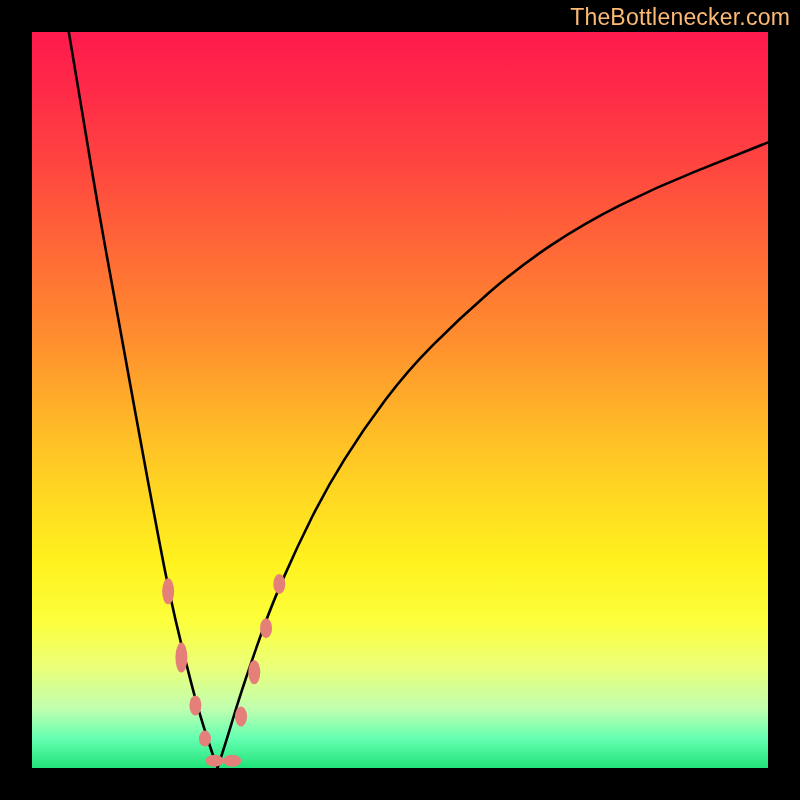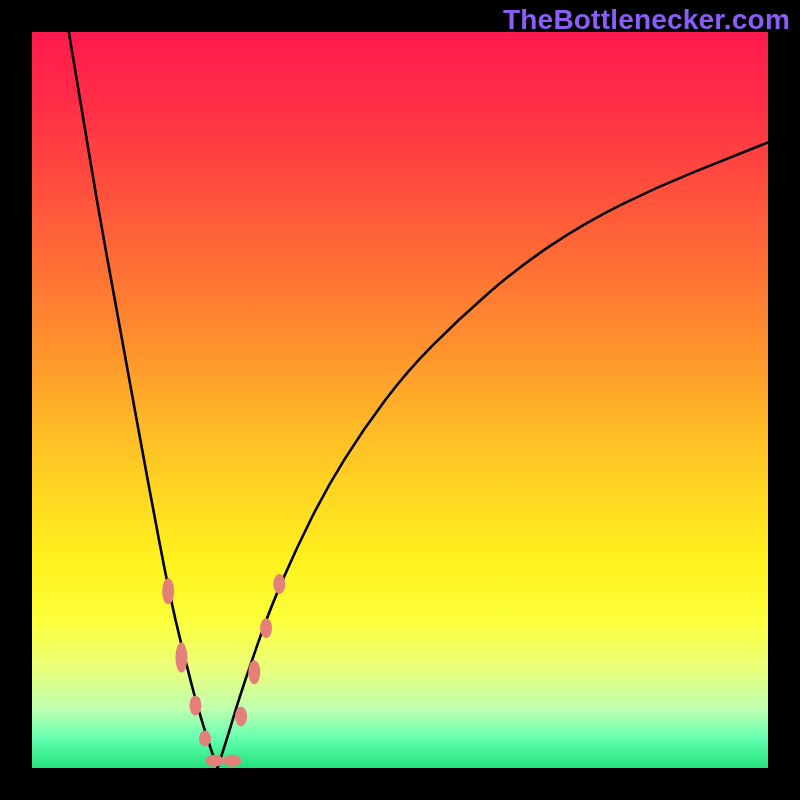--- a/index.html
+++ b/index.html
@@ -39,24 +39,24 @@
       #ecff76 86%,
       #c0ffb0 92%,
       #64ffb0 96%,
       #22e27a 100%
     );
   }
   .watermark {
     position: absolute;
     top: 4px;
     right: 10px;
-    color: #8b5cf6;
-    font-size: 28px;
+    color: #fdba74;
+    font-size: 23px;
     letter-spacing: 0.2px;
-    font-weight: 700;
+    font-weight: 400;
     user-select: none;
     font-family: Arial, Helvetica, sans-serif;
   }
   svg.curves {
     position: absolute;
     left: 0;
     top: 0;
     width: 736px;
     height: 736px;
     overflow: visible;

